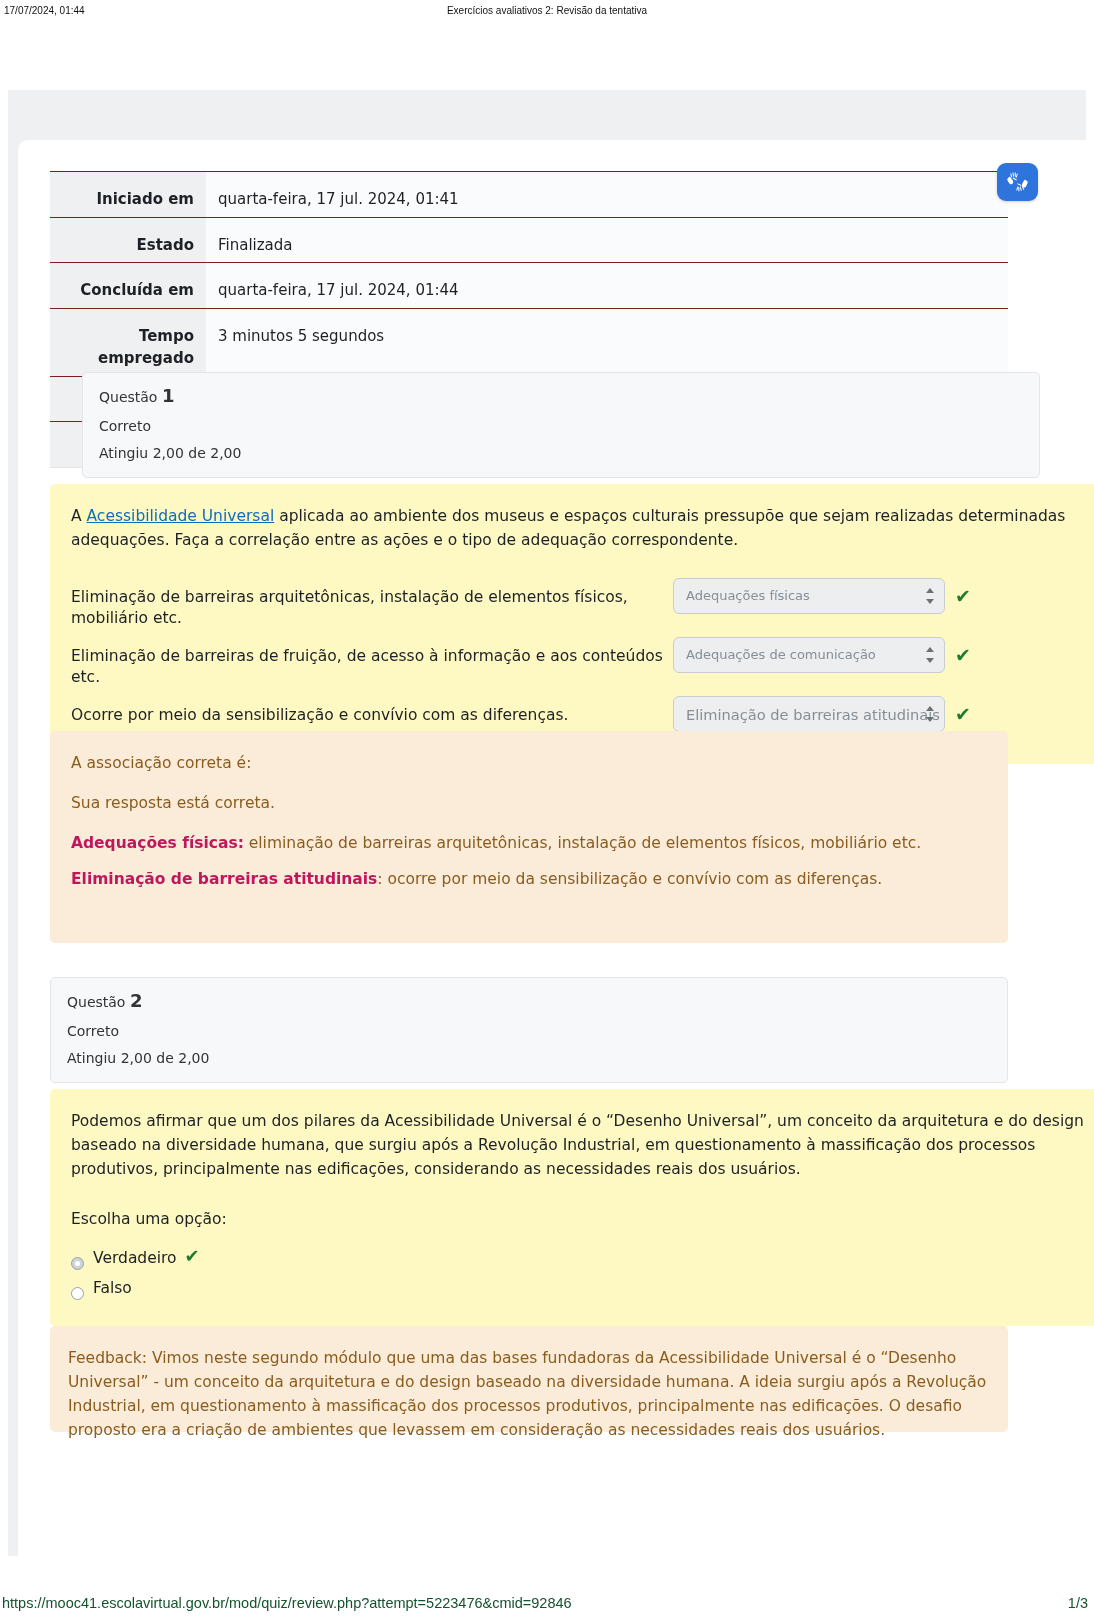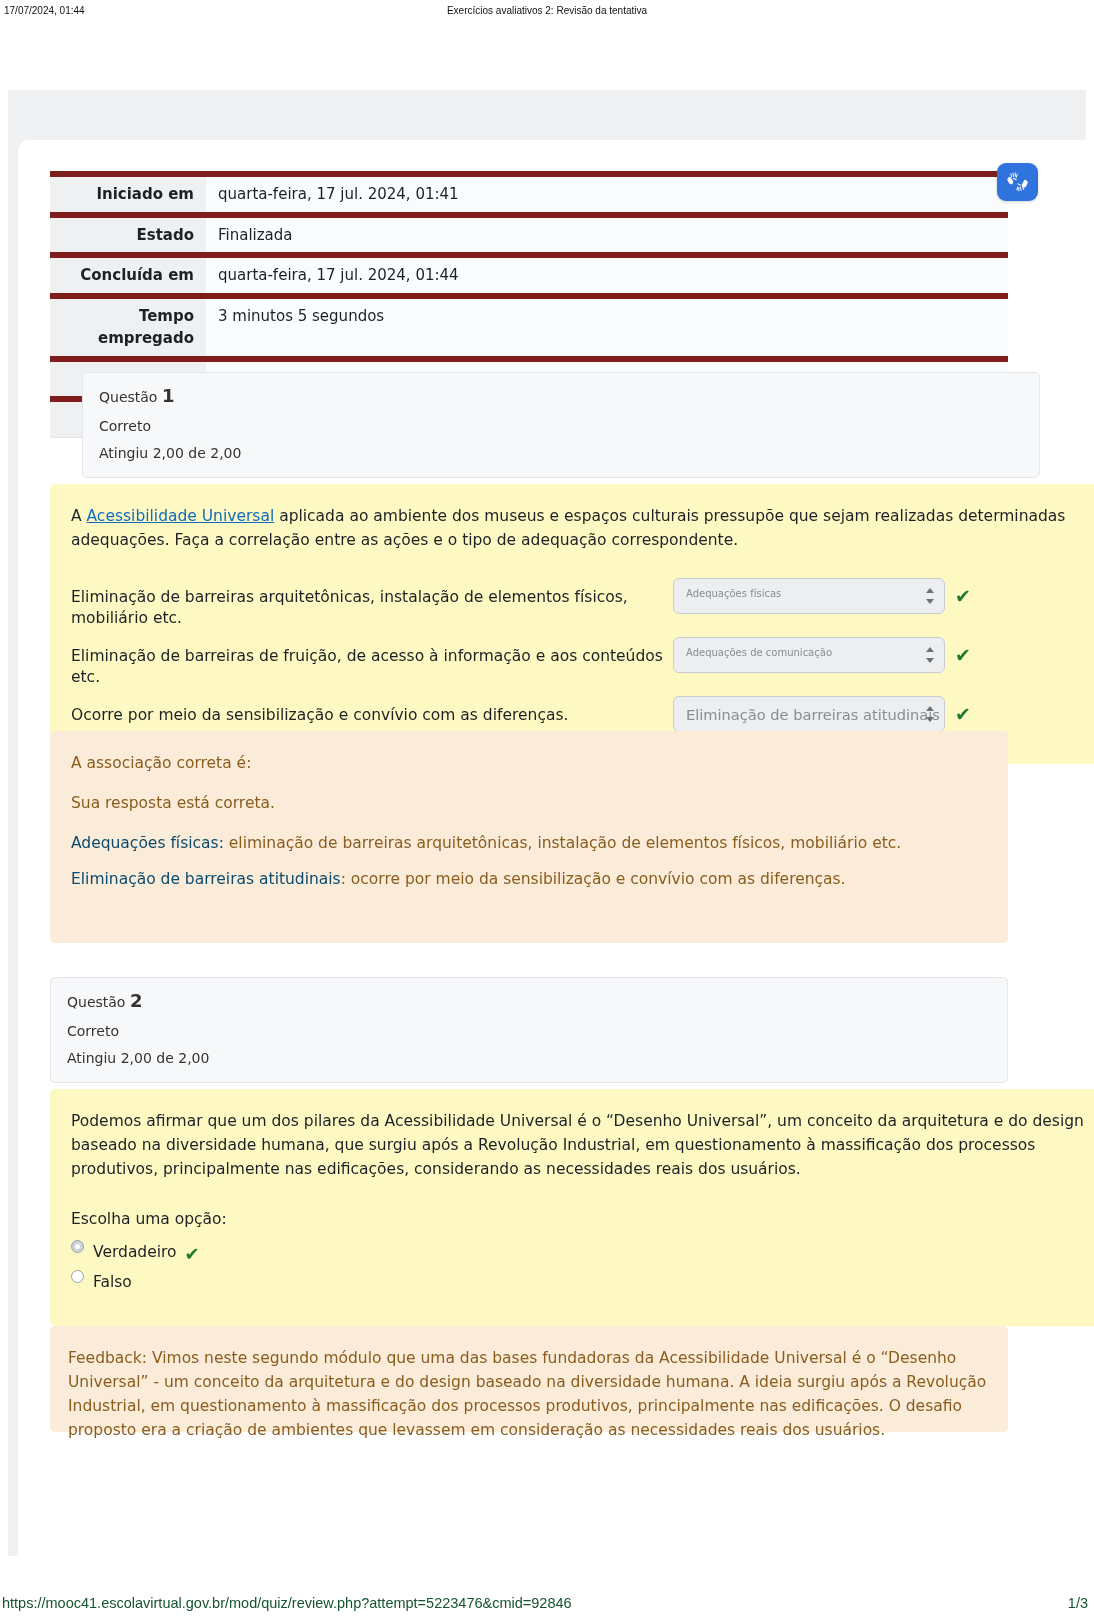--- a/index.html
+++ b/index.html
@@ -57,22 +57,22 @@
 
   
   .summary {
     position: absolute;
     left: 50px; top: 171px; width: 958px;
     border-collapse: collapse;
     font-size: 15px;
   }
   .summary tr { }
   .summary td {
-    padding: 6px 10px 6px 10px;
-    border-top: 6px solid #7f1d1d;
+    padding: 16px 10px 6px 10px;
+    border-top: 1px solid #7f1d1d;
     vertical-align: top;
     line-height: 1.5;
     color: #1d2125;
   }
   .summary tr:last-child td { border-bottom: 1px solid #e6e6e6; }
   .summary td.lbl {
     width: 156px;
     text-align: right;
     font-weight: bold;
     background: #eef0f2;
@@ -133,21 +133,21 @@
     color: #1d2125;
   }
   .match-select {
     position: relative;
     width: 272px;
     height: 36px;
     background: #eceeef;
     border: 1px solid #c9cdd1;
     border-radius: 6px;
     color: #868e96;
-    font-size: 10px;
+    font-size: 13px;
     padding: 7px 26px 7px 12px;
     white-space: nowrap;
     overflow: hidden;
     font-family: "DejaVu Sans", "Liberation Sans", sans-serif;
     cursor: default;
   }
   .match-select.narrowtext { font-size: 14.6px; padding-right: 24px; }
   .sel-arrows {
     position: absolute; right: 9px; top: 50%;
     transform: translateY(-50%);
@@ -172,26 +172,26 @@
     left: 50px; width: 958px;
     background: #fbecd9;
     border-radius: 5px;
     padding: 20px 20px 22px 21px;
     color: #8a5c1e;
     font-size: 15.5px;
     line-height: 1.55;
   }
   .feedback p { margin: 0 0 16px 0; }
   .feedback p:last-child { margin-bottom: 0; }
-  .feedback b { font-weight: normal; color: #0c4a6e; }
+  .feedback b { font-weight: bold; color: #be185d; }
 
   
   .opt-label { margin-top: 26px; font-size: 15.5px; color: #1d2125; }
   .opt-list { margin-top: 9px; }
-  .opt-row { display: flex; align-items: flex-start; height: 30px; }
+  .opt-row { display: flex; align-items: flex-end; height: 30px; }
   .radio {
     width: 13px; height: 13px; border-radius: 50%;
     border: 1px solid #9aa0a6; background: #ffffff;
     margin-right: 9px; flex: 0 0 auto; position: relative;
   }
   .radio.checked { background: #cfd4d8; border-color: #9aa0a6; }
   .radio.checked::after {
     content: ""; position: absolute; left: 3px; top: 3px;
     width: 5px; height: 5px; border-radius: 50%; background: #ffffff;
   }

